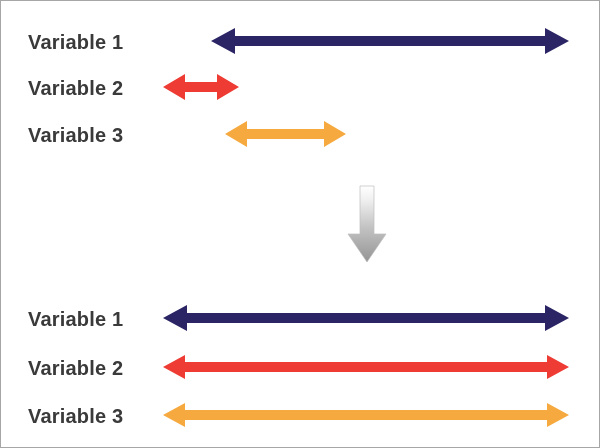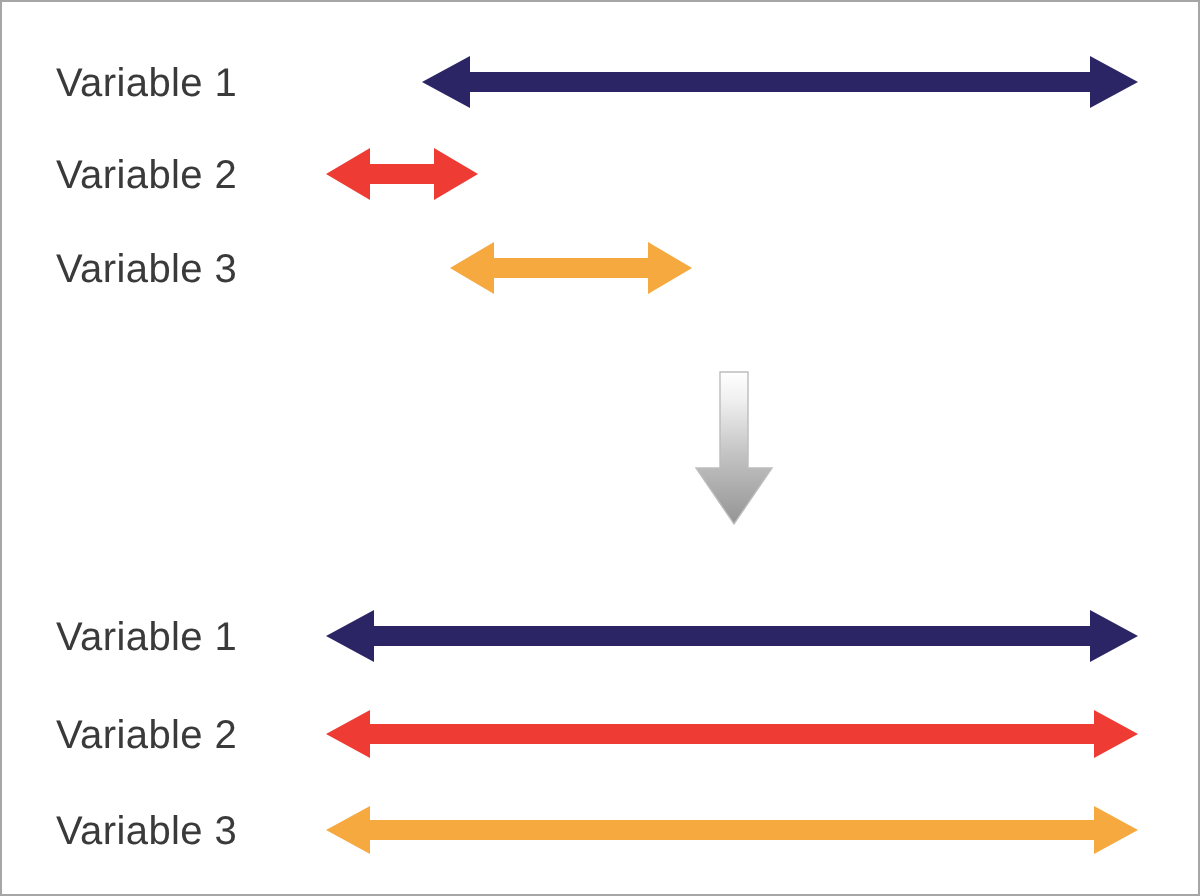--- a/index.html
+++ b/index.html
@@ -16,21 +16,21 @@
     height: 448px;
     background: #ffffff;
     box-sizing: border-box;
     border: 1px solid #a6a6a6;
     overflow: hidden;
   }
   .var-label {
     position: absolute;
     font-family: "Liberation Sans", sans-serif;
     font-size: 20px;
-    font-weight: 400;
+    font-weight: 700;
     color: #3a3a3a;
     letter-spacing: 0.2px;
     white-space: nowrap;
     line-height: 1;
   }
   .arrow-svg {
     position: absolute;
     display: block;
   }
   .down-arrow-wrap {

